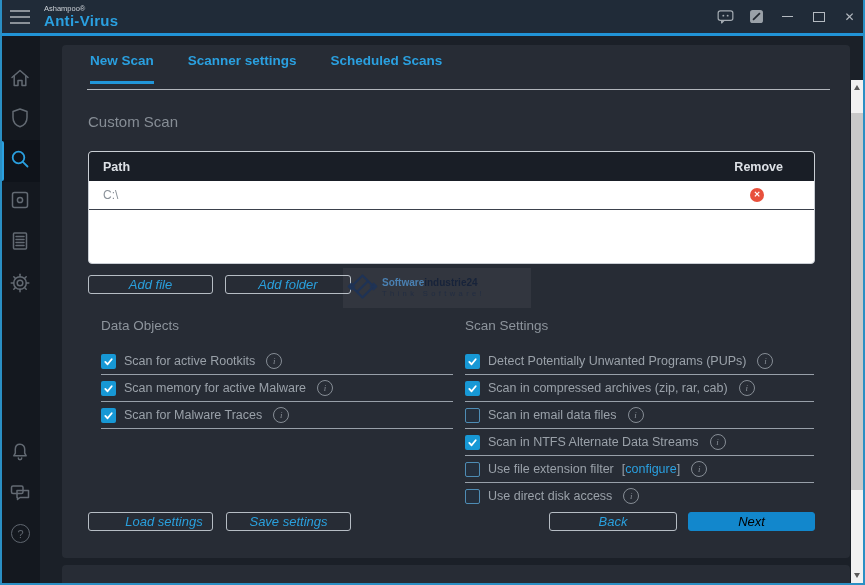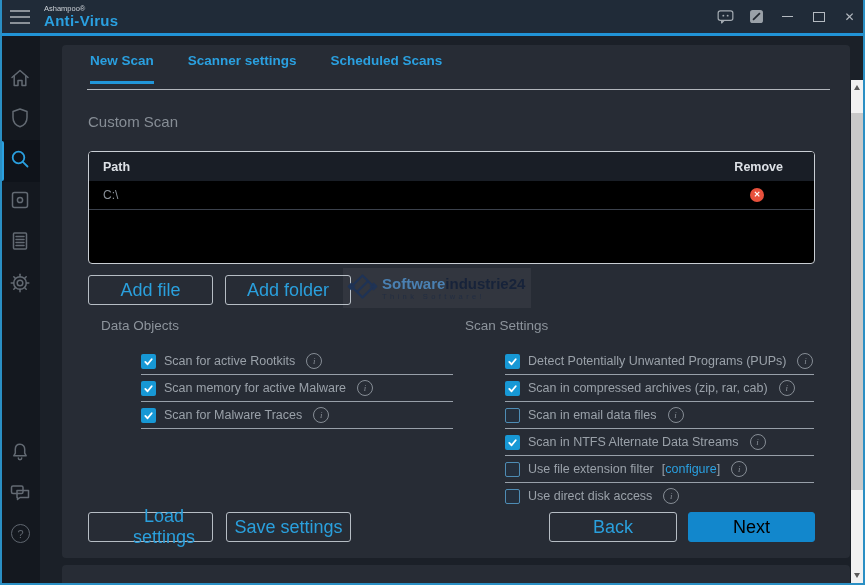--- a/index.html
+++ b/index.html
@@ -42,54 +42,54 @@
   
   .tabs{position:absolute;left:28px;top:8px;display:flex;gap:34px;}
   .tab{font-size:13.5px;font-weight:600;color:#2aa0e0;padding-bottom:13px;cursor:pointer;border-bottom:3px solid transparent;}
   .tab.active{border-bottom-color:#2196d9;}
   .tabs-rule{position:absolute;left:25px;right:20px;top:44px;height:1px;background:#d6dade;opacity:.8;}
 
   .section-title{position:absolute;left:26px;top:68px;font-size:15px;color:#868d95;}
 
   
   .path-table{position:absolute;left:26px;top:106px;width:727px;height:113px;border:1px solid #c9ced4;
-    border-radius:4px;overflow:hidden;background:#000000;box-sizing:border-box;}
+    border-radius:4px;overflow:hidden;background:#ffffff;box-sizing:border-box;}
   .pt-header{height:29px;background:#191e26;display:flex;align-items:center;justify-content:space-between;
     padding:0 31px 0 14px;font-size:12.5px;font-weight:bold;color:#dde1e6;}
   .pt-row{height:28px;display:flex;align-items:center;padding-left:14px;border-bottom:1px solid #3b414c;
     position:relative;font-size:12px;color:#8a9199;}
   .remove-btn{position:absolute;right:50px;top:7px;width:14px;height:14px;border-radius:50%;background:#e8503c;
     color:#fff;font-size:8px;font-weight:bold;display:flex;align-items:center;justify-content:center;cursor:pointer;line-height:1;}
 
   
-  .btn{position:absolute;height:30px;border:1px solid #b6bdc4;border-radius:3px;background:transparent;
-    color:#2aa0dd;font-size:18px;font-family:inherit;display:flex;align-items:center;justify-content:center;
-    box-sizing:border-box;cursor:pointer;}
+  .btn{position:absolute;height:19px;border:1px solid #b6bdc4;border-radius:3px;background:transparent;
+    color:#2aa0dd;font-size:13px;font-family:inherit;display:flex;align-items:center;justify-content:center;
+    box-sizing:border-box;cursor:pointer;font-style:italic;}
   #btn-add-file{left:26px;top:230px;width:125px;}
   #btn-add-folder{left:163px;top:230px;width:126px;}
   #btn-load{left:26px;top:467px;width:125px;padding-left:33px;}
   #btn-save{left:164px;top:467px;width:125px;}
   #btn-back{left:487px;top:467px;width:128px;}
   #btn-next{left:626px;top:467px;width:127px;background:#1287cc;border-color:#1287cc;color:#000000;}
 
   
   .watermark{position:absolute;left:281px;top:223px;width:182px;height:40px;display:flex;align-items:center;
     background:rgba(255,255,255,0.05);padding:0 3px;gap:3px;}
   .wm-text{line-height:1;}
-  .wm-line1{font-size:15px;font-weight:bold;white-space:nowrap;}
+  .wm-line1{font-size:10px;font-weight:bold;white-space:nowrap;}
   .wm-blue{color:#4a80b2;}
   .wm-dark{color:#17233a;}
   .wm-tagline{font-size:7.5px;letter-spacing:3.4px;color:#222d42;margin-top:2px;white-space:nowrap;}
 
   
   .col{position:absolute;top:273px;}
   .col-objects{left:39px;width:352px;}
   .col-settings{left:403px;width:349px;}
   .col-title{font-size:13.5px;color:#8d949c;margin:0 0 15px 0;font-weight:normal;}
-  .check-row{display:flex;align-items:center;height:26px;border-bottom:1px solid #98a0a9;gap:8px;margin-left:40px;}
+  .check-row{display:flex;align-items:center;height:26px;border-bottom:1px solid #98a0a9;gap:8px;}
   .col-settings .check-row:last-child{border-bottom:none;}
   .checkbox{width:15px;height:15px;border-radius:2px;flex:none;display:flex;align-items:center;justify-content:center;
     box-sizing:border-box;cursor:pointer;}
   .checkbox.checked{background:#1798d5;}
   .checkbox.unchecked{border:1px solid #4e8cb4;background:rgba(32,62,92,.18);}
   .check-label{font-size:12.5px;color:#9aa1a9;white-space:nowrap;}
   .config-link{font-size:12.5px;white-space:nowrap;cursor:pointer;}
   .config-link .bracket{color:#9aa1a9;}
   .config-link .link-text{color:#2aa0e0;}
   .info-icon{width:14px;height:14px;border:1px solid #868d95;border-radius:50%;color:#868d95;font-size:9px;

